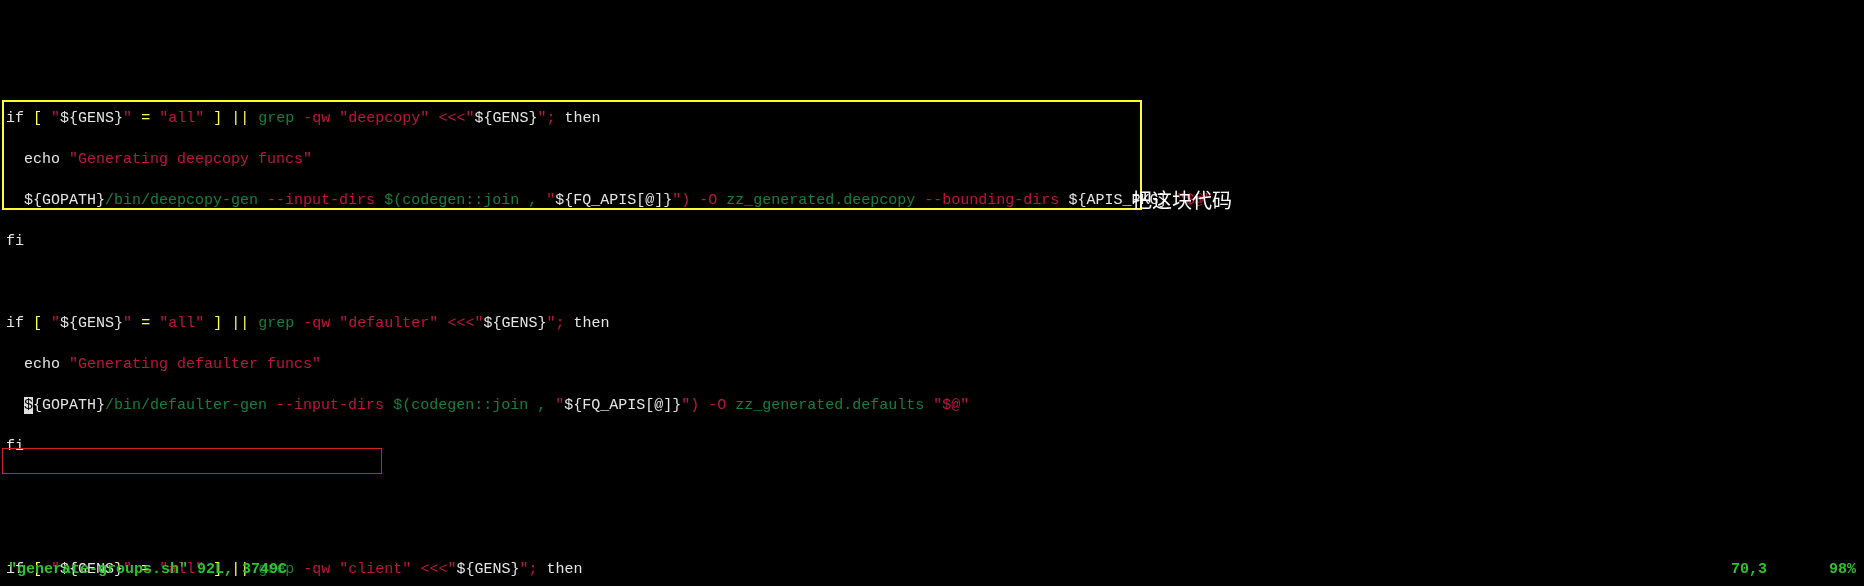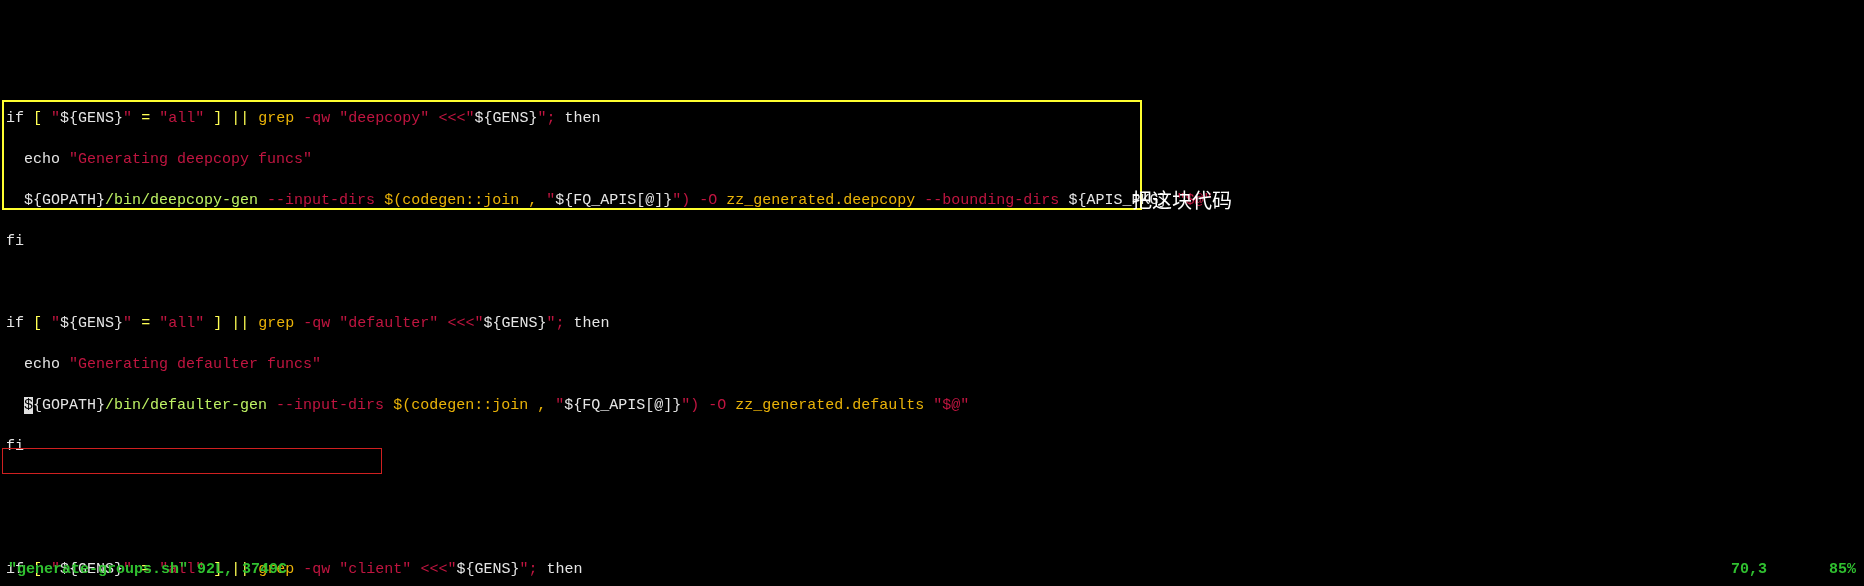--- a/index.html
+++ b/index.html
@@ -15,22 +15,22 @@
     overflow: hidden;
     position: relative;
     white-space: pre;
   }
   .code-area { position: relative; }
   .line { height: 20.5px; }
   .kw { color: #e5e5e5; }        
   .str { color: #c01540; }       
   .op { color: #ffff54; }        
   .var { color: #e5e5e5; }       
-  .cmd { color: #bef264; }
-  .txt { color: #eab308; }
+  .cmd { color: #15803d; }
+  .txt { color: #15803d; }
 
   .yellow-box {
     position: absolute;
     border: 2px solid #ffff30;
     pointer-events: none;
   }
   .red-box {
     position: absolute;
     border: 1px solid #d02020;
     pointer-events: none;
@@ -93,17 +93,17 @@
 <div class="red-box" style="left:2px; top:448px; width:380px; height:26px;"></div>
 
 <div class="annotation" style="left:1132px; top:125px;">
   <div>把这块代码</div>
 </div>
 
 <div class="statusbar">
   <span class="left"><span>"generate-groups.sh"</span> <span>92L, 3749C</span></span>
   <span class="spacer"></span>
   <span class="pos">70,3</span>
-  <span class="pct">85%</span>
+  <span class="pct">98%</span>
 </div>
 
 
 
 
 </body></html>

